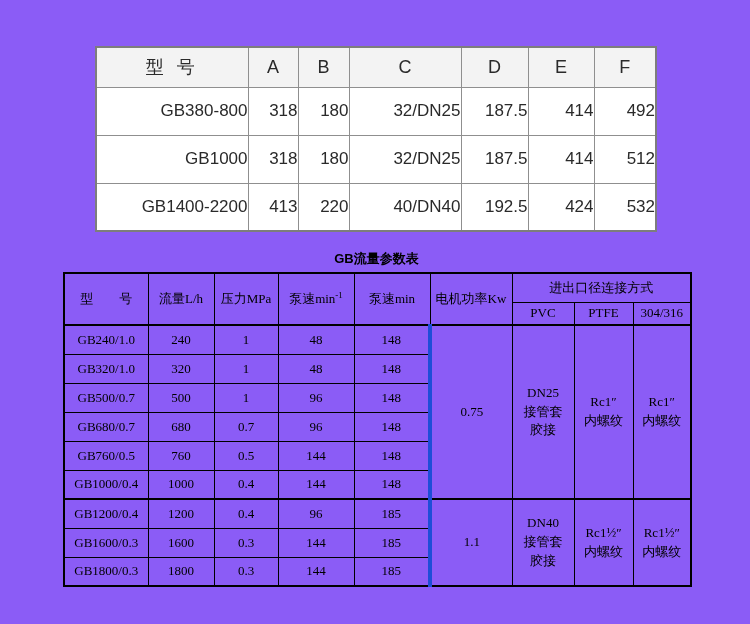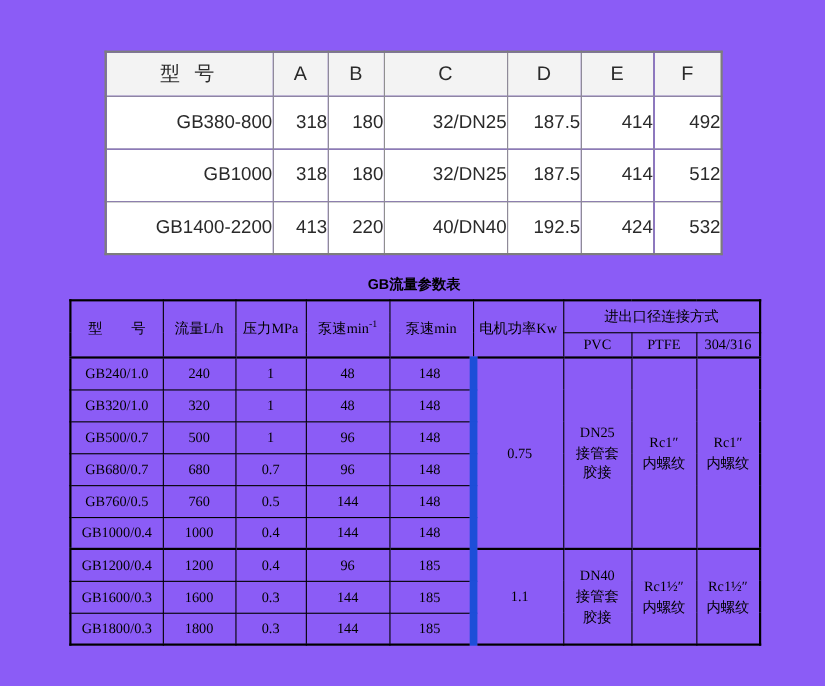--- a/index.html
+++ b/index.html
@@ -40,21 +40,21 @@
   .flow-table th, .flow-table td {
     border:1px solid #000000; text-align:center; vertical-align:middle;
     padding:0; font-size:13px; overflow:hidden;
   }
   .flow-table th { font-weight:normal; white-space:nowrap; }
   .flow-table tr.hrow1 { height:29px; }
   .flow-table tr.hrow2 { height:23px; }
   .flow-table tr.drow  { height:29px; }
   .flow-table .head-bot { border-bottom:2px solid #000000; }
   .flow-table .group-sep { border-top:2px solid #000000; }
-  .flow-table .motor { border-left:7px solid #1d4ed8;font-family:Liberation Serif, serif; }
+  .flow-table .motor { border-left:4px solid #1d4ed8;font-family:Liberation Serif, serif; }
   .flow-table td.merged { line-height:1.45; }
   .flow-table sup { font-size:9px; vertical-align:super; line-height:0; }
 </style>
 </head>
 <body>
 
 <div class="canvas">
 
   <table class="dim-table">
     <colgroup>

